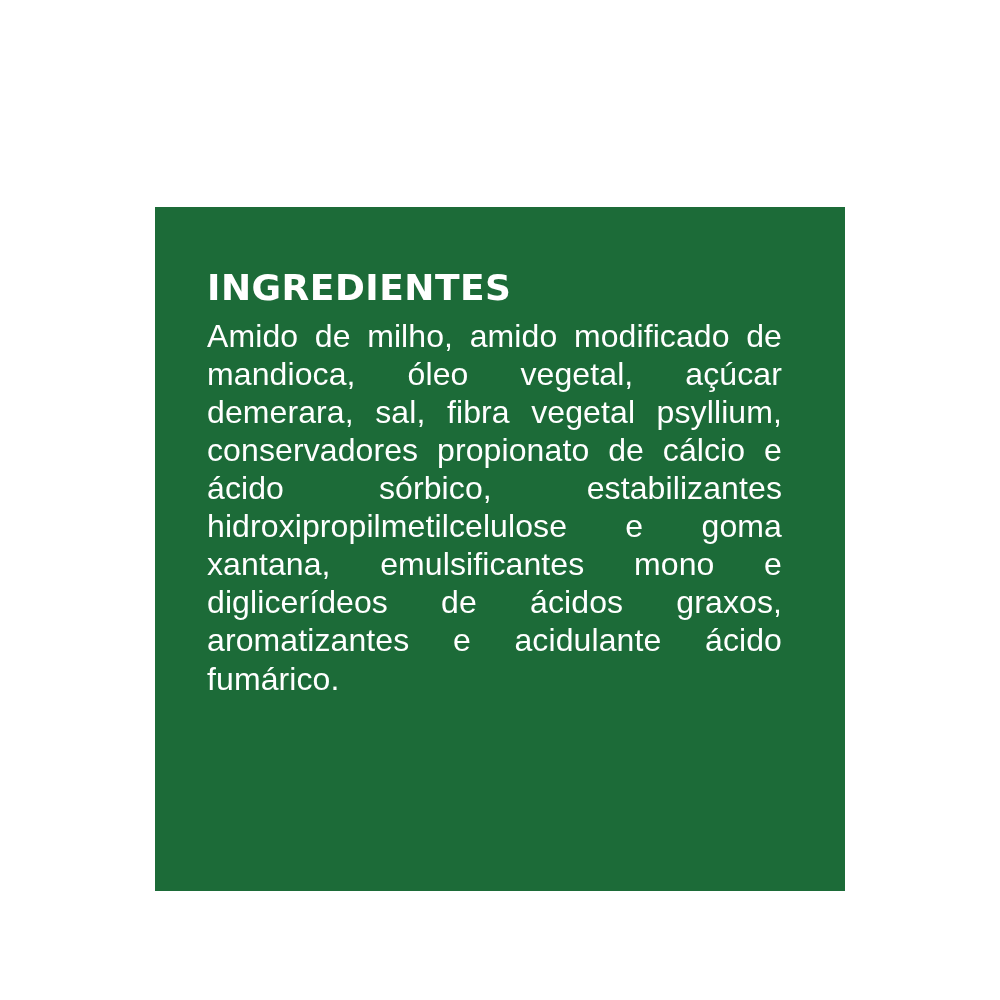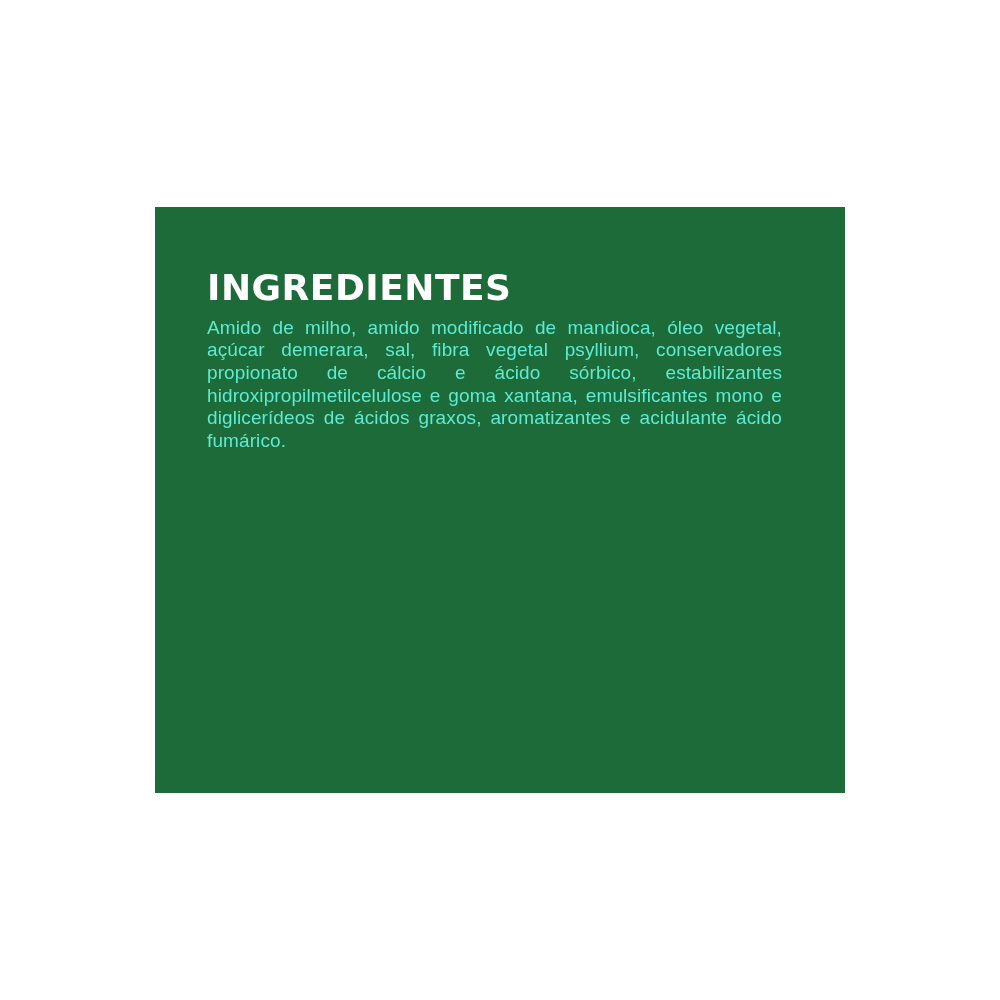--- a/index.html
+++ b/index.html
@@ -17,39 +17,39 @@
     position: relative;
     width: 1000px;
     height: 1000px;
     background: #ffffff;
   }
   .label-panel {
     position: absolute;
     left: 155px;
     top: 207px;
     width: 690px;
-    height: 586px;
+    height: 684px;
     background: #1c6b38;
     box-sizing: border-box;
     padding: 62px 52px 0 52px;
   }
   .ingredients-title {
     color: #ffffff;
     font-family: "DejaVu Sans", sans-serif;
     font-weight: bold;
     font-size: 36px;
     letter-spacing: 0.5px;
     line-height: 1.05;
     margin: 0 0 10px 0;
     padding: 0;
   }
   .ingredients-body {
-    color: #5eead4;
+    color: #ffffff;
     font-family: "Liberation Sans", sans-serif;
-    font-size: 19px;
+    font-size: 32px;
     line-height: 1.19;
     text-align: justify;
     text-align-last: left;
     margin: 0;
     padding: 0;
     max-width: 575px;
     letter-spacing: 0.1px;
   }
   .allergen-block {
     margin-top: 38px;

